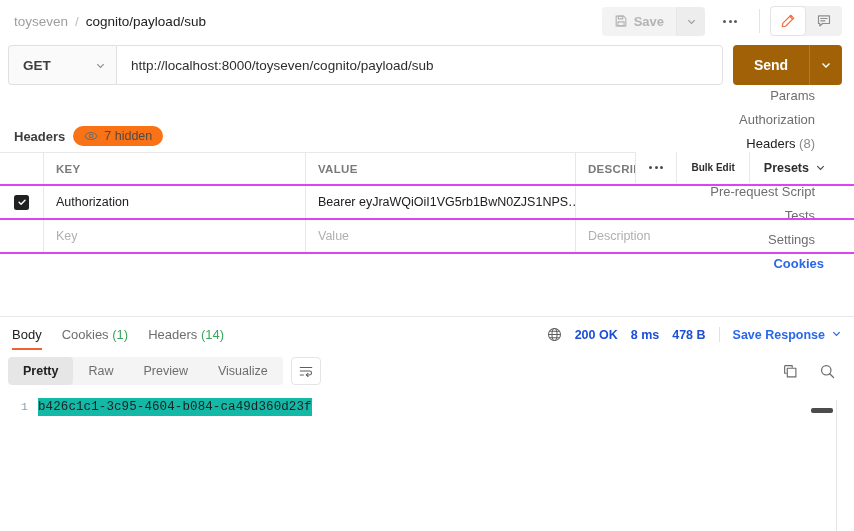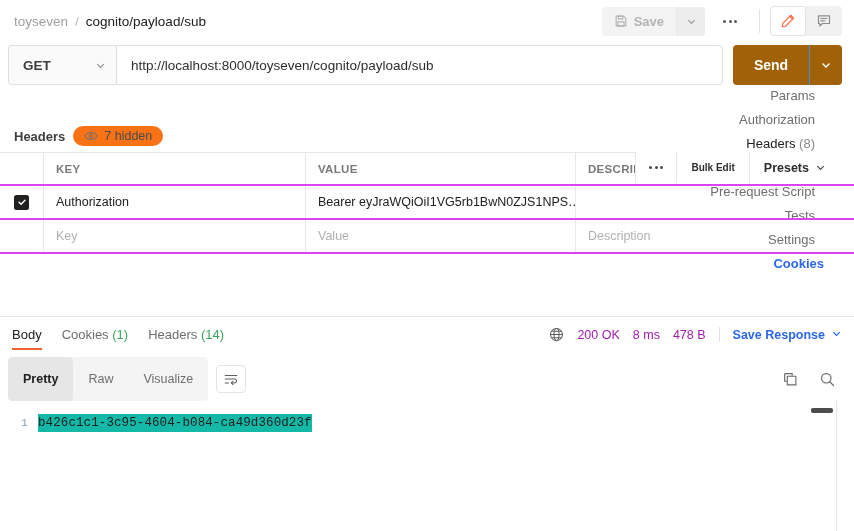--- a/index.html
+++ b/index.html
@@ -332,21 +332,21 @@
   .resp-tabs .tab.active::after { left: 10px; right: 10px; }
   .resp-tabs .count-green { color: #3ba55d; }
   .resp-meta {
     margin-left: auto;
     display: flex;
     align-items: center;
     gap: 13px;
     padding-bottom: 8px;
     font-size: 12.5px;
   }
-  .meta-green { color: #a21caf; font-weight: normal; }
+  .meta-green { color: #1d4ed8; font-weight: bold; }
   .meta-sep {
     width: 1px;
     height: 15px;
     background: #e1e1e1;
   }
   .save-response {
     color: #2a68e8;
     font-weight: bold;
     font-size: 12.5px;
     display: flex;
@@ -359,21 +359,21 @@
     gap: 8px;
     padding: 7px 12px 7px 8px;
   }
   .seg {
     display: flex;
     background: #f4f4f4;
     border-radius: 4px;
     overflow: hidden;
   }
   .seg-item {
-    padding: 8px 15px;
+    padding: 0 15px;
     height: 28px;
     display: flex;
     align-items: center;
     font-size: 12.5px;
     color: #6e6e6e;
   }
   .seg-item.active {
     background: #e6e6e6;
     color: #212121;
     font-weight: bold;
@@ -659,20 +659,21 @@
         </svg>
       </span>
     </span>
   </div>
 </div>
 
 <div class="viewer-bar">
   <div class="seg">
     <div class="seg-item active">Pretty</div>
     <div class="seg-item">Raw</div>
+    <div class="seg-item">Preview</div>
     <div class="seg-item">Visualize</div>
   </div>
 
 
   <div class="sq-btn">
     <span>
       <svg width="16" height="14" viewBox="0 0 18 15" fill="none" stroke="#5e5e5e" stroke-width="1.2" stroke-linecap="round" stroke-linejoin="round">
         <path d="M2.5 3.5h13M2.5 7.5h10.5a2.2 2.2 0 010 4.4H9.5"></path>
         <path d="M11.3 10.1L9.3 11.9l2 1.8"></path>
         <path d="M2.5 11.9h3.6"></path>

